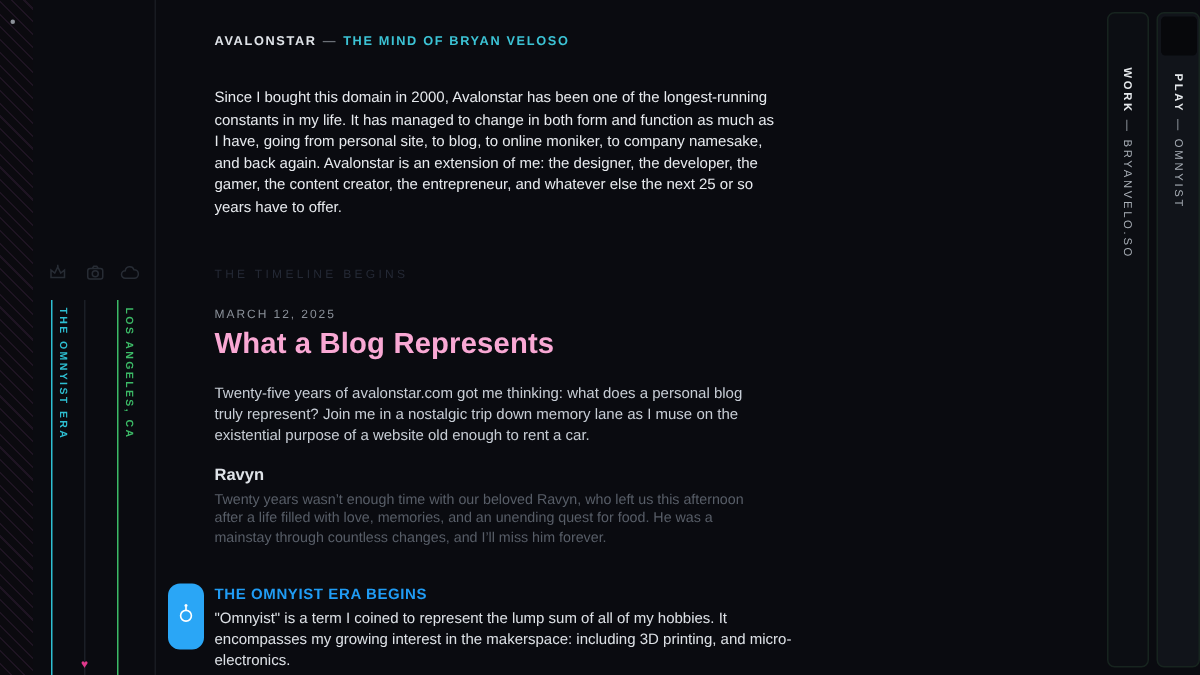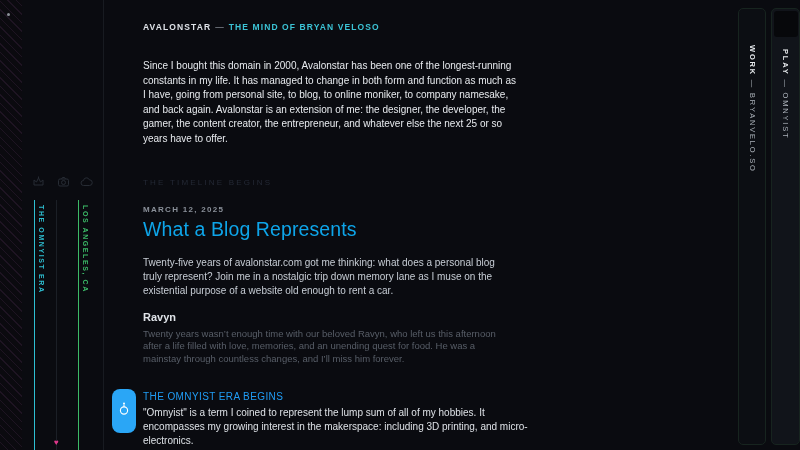--- a/index.html
+++ b/index.html
@@ -49,37 +49,37 @@
   .intro {
     position:absolute; top:59px; width:374px;
     font-size:10px; line-height:14.6px; color:#e7eaee;
   }
 
   .timeline-marker {
     position:absolute; top:178px; font-size:8px; font-weight:normal;
     letter-spacing:2.2px; color:#242935;
   }
 
-  .date-label { font-size:8px; font-weight:bold; letter-spacing:1.3px; color:#8a9099; }
+  .date-label { font-size:8px; font-weight:normal; letter-spacing:1.3px; color:#8a9099; }
 
   .entry-major { position:absolute; top:205px; width:372px; }
-  .entry-major h1 { font-size:19.5px; font-weight:normal; color:#0ea5e9; letter-spacing:.1px; margin-top:4px; }
+  .entry-major h1 { font-size:19.5px; font-weight:bold; color:#f9a8d4; letter-spacing:.1px; margin-top:4px; }
   .entry-major p { margin-top:15px; font-size:10px; line-height:14.2px; color:#c7cdd5; }
 
   .entry-muted { position:absolute; top:307px; width:372px; }
   .entry-muted h2 { font-size:11px; font-weight:bold; color:#dfe3e8; margin-top:4px; }
   .entry-muted p { margin-top:5px; font-size:9.5px; line-height:12.4px; color:#585e68; }
 
   .entry-era { position:absolute; top:388px; width:410px; }
   .era-badge {
     position:absolute; left:-31px; top:1px; width:24px; height:44px;
     background:#2aa6f6; border-radius:8px;
     display:flex; align-items:center; justify-content:center;
   }
-  .entry-era h3 { font-size:10px; font-weight:normal; letter-spacing:.4px; color:#209cf4; margin-top:3px; }
+  .entry-era h3 { font-size:10px; font-weight:bold; letter-spacing:.4px; color:#209cf4; margin-top:3px; }
   .entry-era p { margin-top:4px; font-size:10px; line-height:14.2px; color:#dde1e6; width:395px; }
 
   
   .side-box {
     position:absolute; top:8px; height:437px; border-radius:5px;
     border:1px solid #17241f; background:#0c0e13;
   }
   .side-box.work { left:738px; width:28px; }
   .side-box.play { left:771px; width:29px; background:#11141a; }
   .play-tile { position:absolute; left:2px; top:2px; width:24px; height:26px; background:#07080b; border-radius:3px; }

